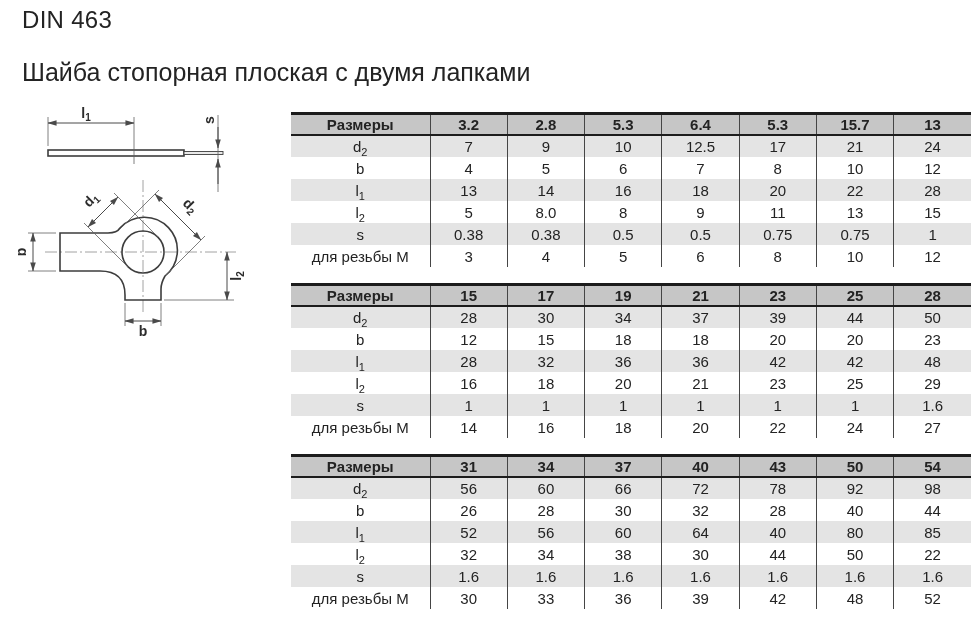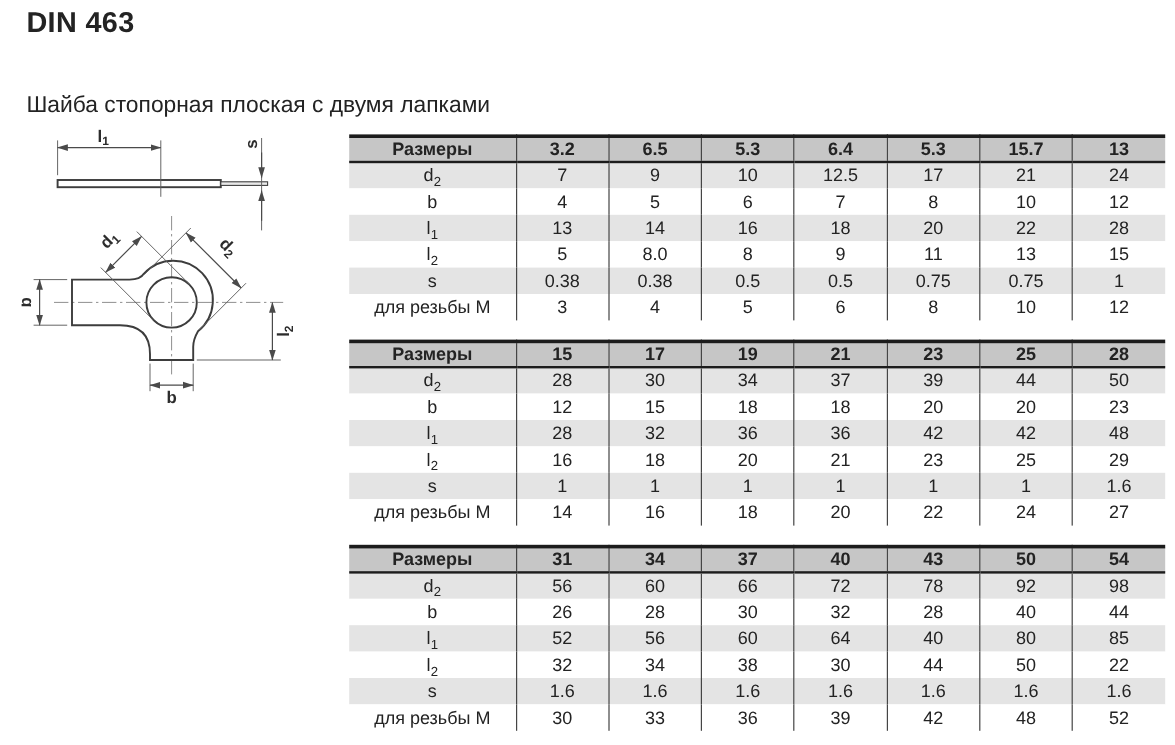--- a/index.html
+++ b/index.html
@@ -9,25 +9,25 @@
   }
   *{box-sizing:border-box;}
   html,body{margin:0;padding:0;}
   body{
     width:979px;height:621px;background:var(--page-bg);
     font-family:"Liberation Sans", sans-serif;color:var(--text);
     position:relative;overflow:hidden;
   }
   .title{
     position:absolute;left:22px;top:6px;margin:0;
-    font-size:24px;font-weight:bold;letter-spacing:.3px;
+    font-size:24px;font-weight:normal;letter-spacing:.3px;
   }
   .subtitle{
-    position:absolute;left:22px;top:77px;
-    font-size:19px;font-weight:normal;
+    position:absolute;left:22px;top:58px;
+    font-size:25px;font-weight:normal;
   }
   .drawing{position:absolute;left:18px;top:100px;}
   .tables{
     position:absolute;left:291px;top:112px;width:680px;
     display:flex;flex-direction:column;
   }
   table{
     border-collapse:collapse;table-layout:fixed;width:680px;
     margin:0 0 16px 0;
     border-top:3px solid var(--table-border);
@@ -121,21 +121,21 @@
       <text class="dlabel" x="125" y="236" text-anchor="middle">b</text>
     </g>
   </svg>
 
   <div class="tables">
     <table>
         <thead>
           <tr>
             <th>Размеры</th>
             <th>3.2</th>
-            <th>6.5</th>
+            <th>2.8</th>
             <th>5.3</th>
             <th>6.4</th>
             <th>5.3</th>
             <th>15.7</th>
             <th>13</th>
           </tr>
         </thead>
         <tbody>
           <tr>
             <th><span>d</span><sub>2</sub></th>

